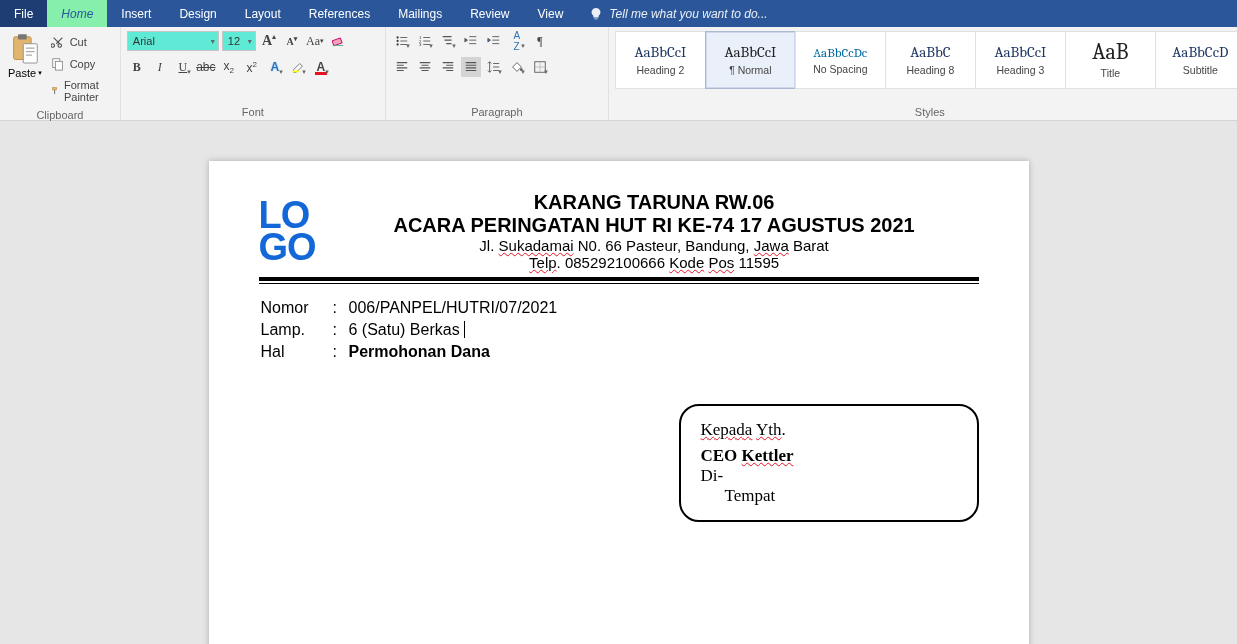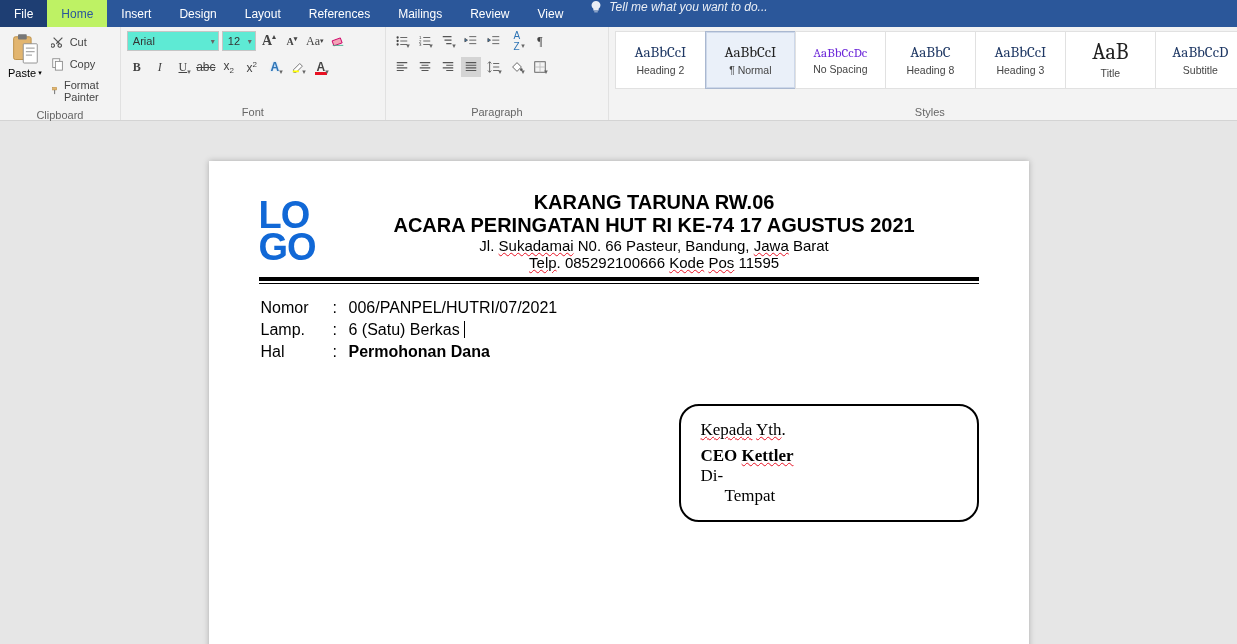--- a/index.html
+++ b/index.html
@@ -21,22 +21,22 @@
     color: #fff;
   }
   .titlebar .tab {
     padding: 0 14px;
     display: flex;
     align-items: center;
     cursor: pointer;
     font-size: 12px;
   }
   .titlebar .tab.file { background: #1e3e73; }
-  .titlebar .tab.active { background: #bef264; color: #2b579a; }
-  .titlebar .tell { display: flex; gap: 6px; opacity: .9; font-style: italic; padding-left: 12px; }
+  .titlebar .tab.active { background: #86efac; color: #2b579a; font-style: italic; }
+  .titlebar .tell { display: flex; align-items: center; gap: 6px; opacity: .9; font-style: italic; padding-left: 12px; }
   .titlebar svg { width: 14px; height: 14px; fill: currentColor; }
 
   
   .ribbon {
     height: 94px;
     background: #f3f3f3;
     border-bottom: 1px solid #d4d4d4;
     display: flex;
     align-items: stretch;
   }
@@ -120,21 +120,21 @@
     gap: 4px;
     cursor: pointer;
     background: #fff;
     margin-right: -1px;
   }
   .style-tile.selected { border: 1px solid #aab8d0; box-shadow: inset 0 0 0 1px #cdd8ea; background: #eaf0f9; }
   .style-tile .preview { font-family: Cambria, Georgia, serif; font-size: 15px; line-height: 1; color: #1f3864; }
   .style-tile .preview.normal { color: #222; }
   .style-tile .preview.title { font-size: 22px; color:#222; }
   .style-tile .preview.emph { font-style: italic; }
-  .style-tile .preview.nospc { color:#6d28d9; font-size:13px; }
+  .style-tile .preview.nospc { color:#0369a1; font-size:13px; }
   .style-tile .label { font-size: 10.5px; color: #444; }
 
   
   .doc-area {
     height: calc(644px - 27px - 94px);
     overflow: auto;
     display: flex;
     justify-content: center;
     padding-top: 40px;
   }

